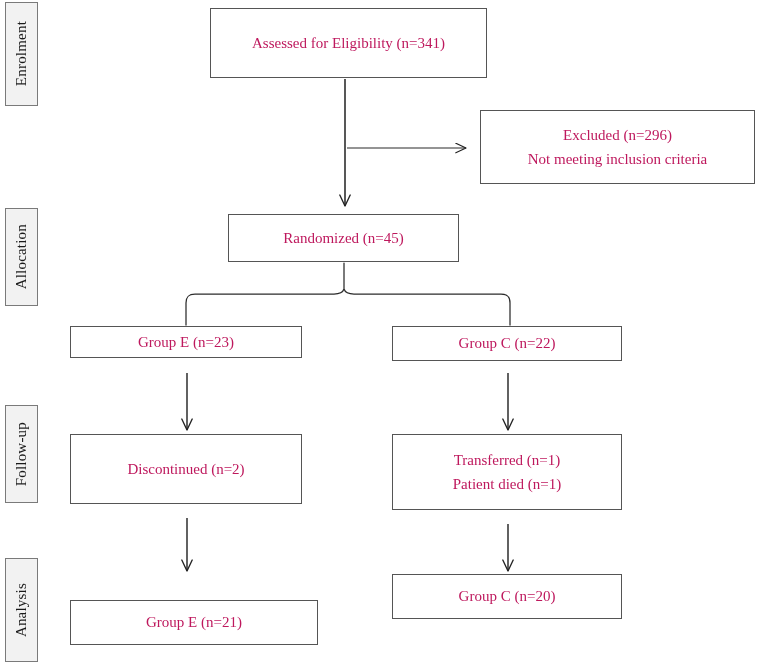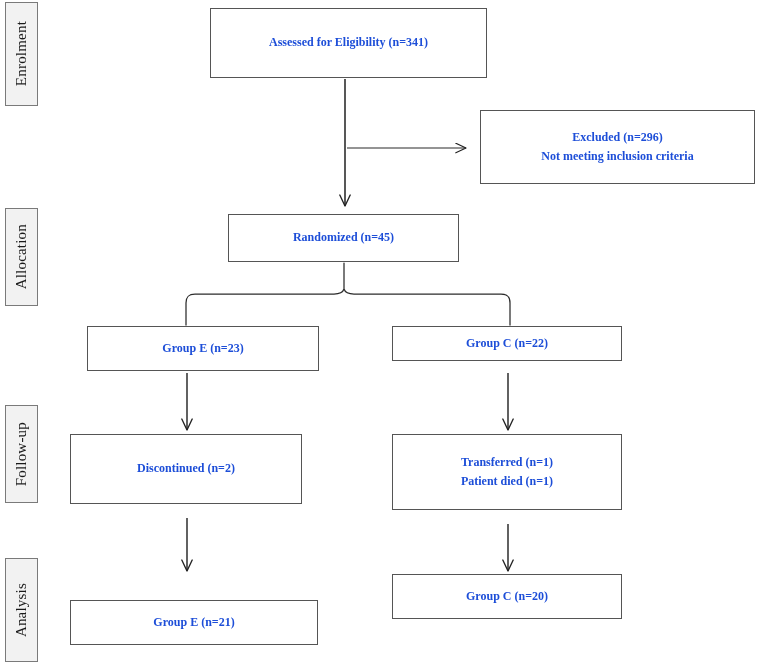--- a/index.html
+++ b/index.html
@@ -48,26 +48,25 @@
     position: absolute;
     box-sizing: border-box;
     background: #ffffff;
     border: 1px solid #555555;
     display: flex;
     flex-direction: column;
     align-items: center;
     justify-content: center;
   }
   .flow-box .box-line {
-    font-size: 12px;
-    color: #1d4ed8;
+    font-size: 15px;
+    color: #be185d;
     line-height: 1.62;
     white-space: nowrap;
     text-align: center;
-    font-weight: bold;
   }
 </style>
 </head>
 <body>
 
 <div id="diagram-root" style="background: rgb(255, 255, 255);">
 
   <svg id="edge-layer" viewBox="0 0 757 662" xmlns="http://www.w3.org/2000/svg">
     <defs>
       <marker id="arrowOpen" markerWidth="14" markerHeight="12" refX="12.2" refY="6" orient="auto" markerUnits="userSpaceOnUse">
@@ -123,21 +122,21 @@
 
   <div class="flow-box" style="left: 480px; top: 110px; width: 275px; height: 74px; border-color: rgb(85, 85, 85);">
     <div class="box-line">Excluded (n=296)</div>
     <div class="box-line">Not meeting inclusion criteria</div>
   </div>
 
   <div class="flow-box" style="left: 228px; top: 214px; width: 231px; height: 48px; border-color: rgb(85, 85, 85);">
     <div class="box-line">Randomized (n=45)</div>
   </div>
 
-  <div class="flow-box" style="left: 70px; top: 326px; width: 232px; height: 45px; border-color: rgb(85, 85, 85); margin-left: 17px;">
+  <div class="flow-box" style="left: 70px; top: 326px; width: 232px; height: 32px; border-color: rgb(85, 85, 85);">
     <div class="box-line">Group E (n=23)</div>
   </div>
 
   <div class="flow-box" style="left: 392px; top: 326px; width: 230px; height: 35px; border-color: rgb(85, 85, 85);">
     <div class="box-line">Group C (n=22)</div>
   </div>
 
   <div class="flow-box" style="left: 70px; top: 434px; width: 232px; height: 70px; border-color: rgb(85, 85, 85);">
     <div class="box-line">Discontinued (n=2)</div>
   </div>

